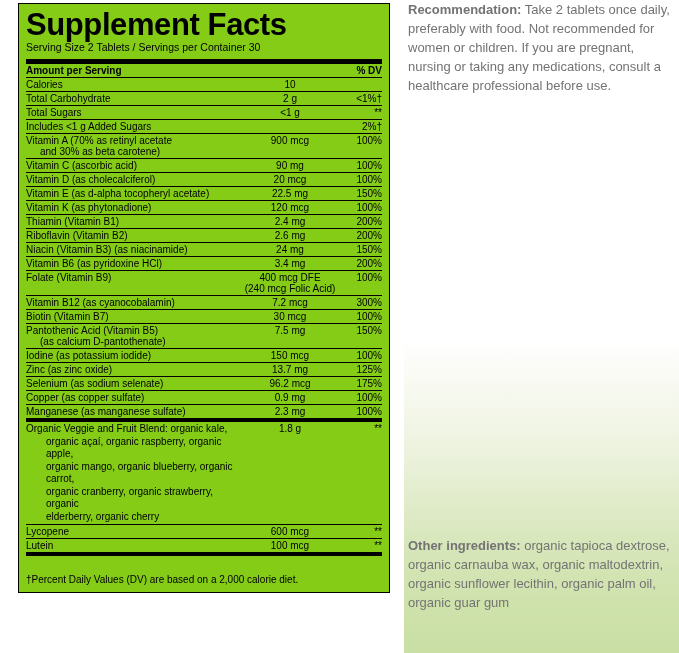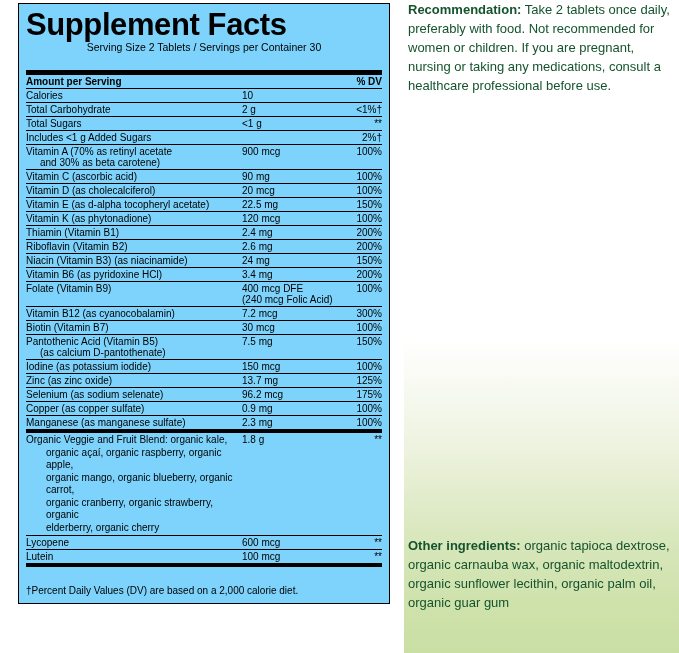--- a/index.html
+++ b/index.html
@@ -26,39 +26,38 @@
     left: 0; top: 0;
     width: 404px; height: 653px;
     background: #ffffff;
   }
 
   .panel {
     position: absolute;
     left: 18px;
     top: 3px;
     width: 372px;
-    background: #7dd3fc;
+    background: #84cc16;
     border: 1px solid #000;
     padding: 4px 7px 5px 7px;
     box-sizing: border-box;
   }
 
   .sf-title {
     font-family: "Liberation Sans", sans-serif;
     font-weight: bold;
     font-size: 31px;
     line-height: 33px;
     letter-spacing: -0.4px;
     white-space: nowrap;
   }
   .serving-line {
     font-size: 10.5px;
     line-height: 13px;
-    padding-bottom: 15px;
-    text-align: center;
+    padding-bottom: 4px;
   }
   .rule-thick {
     border-bottom: 5px solid #000;
     margin: 1px 0 0 0;
   }
 
   table.facts {
     width: 100%;
     border-collapse: collapse;
     font-size: 10px;
@@ -66,21 +65,21 @@
   table.facts td {
     padding: 1px 0 1px 0;
     vertical-align: top;
     border-bottom: 1px solid #000;
   }
   td.name {
     text-align: left;
     padding-right: 4px;
   }
   td.amt {
-    text-align: left;
+    text-align: center;
     width: 96px;
     white-space: nowrap;
   }
   td.dv {
     text-align: right;
     width: 44px;
     white-space: nowrap;
   }
   .hdr-row td {
     font-weight: bold;
@@ -98,21 +97,21 @@
     line-height: 12.5px;
     padding-top: 18px;
   }
 
   .right-col {
     position: absolute;
     left: 408px;
     width: 262px;
     font-size: 13px;
     line-height: 19px;
-    color: #14532d;
+    color: #737373;
   }
   .recommendation { top: 0px; }
   .other-ing { top: 536px; }
   .lbl { font-weight: bold; }
 </style>
 </head>
 <body>
 
 <div class="bg-gradient"></div>
 <div class="bg-white-left"></div>

